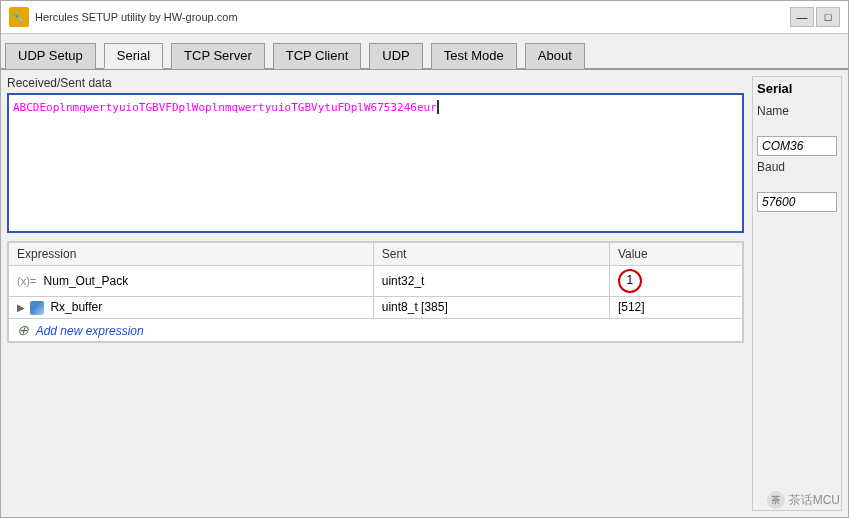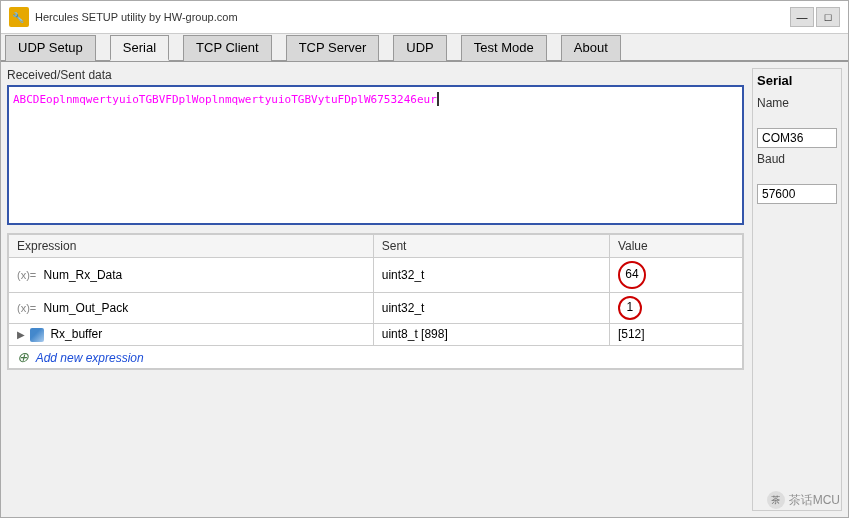--- a/index.html
+++ b/index.html
@@ -65,22 +65,22 @@
       display: flex;
       align-items: center;
       justify-content: center;
     }
 
     
     .tab-bar {
       display: flex;
       background: #f0f0f0;
       border-bottom: 2px solid #999;
-      padding: 0 4px 0 4px;
-      gap: 14px;
+      padding: 8px 4px 0 4px;
+      gap: 8px;
     }
 
     .tab {
       padding: 4px 12px;
       background: #d8d8d8;
       border: 1px solid #999;
       border-bottom: none;
       cursor: pointer;
       font-size: 13px;
       color: #000;
@@ -262,20 +262,21 @@
       margin-top: 4px;
     }
 
     .field-input {
       width: 100%;
       border: 1px solid #aaa;
       background: white;
       padding: 2px 4px;
       font-size: 12px;
       color: #000;
+      font-style: italic;
     }
 
     
     .watermark {
       position: absolute;
       bottom: 8px;
       right: 8px;
       color: rgba(100,100,100,0.7);
       font-size: 12px;
       display: flex;
@@ -312,24 +313,24 @@
   </div>
 
   <div class="tab-bar">
     <div class="tab">
       <span>UDP Setup</span>
     </div>
     <div class="tab active">
       <span>Serial</span>
     </div>
     <div class="tab">
+      <span>TCP Server</span>
+    </div>
+    <div class="tab">
       <span>TCP Client</span>
-    </div>
-    <div class="tab">
-      <span>TCP Server</span>
     </div>
     <div class="tab">
       <span>UDP</span>
     </div>
     <div class="tab">
       <span>Test Mode</span>
     </div>
     <div class="tab">
       <span>About</span>
     </div>
@@ -347,47 +348,37 @@
       <div class="debug-table-container">
         <table class="debug-table">
           <thead>
             <tr>
               <th>Expression</th>
               <th>Sent</th>
               <th>Value</th>
             </tr>
           </thead>
           <tbody>
-            <tr>
-              <td>
-                <span class="expr-icon">(x)=</span>
-                <span>Num_Rx_Data</span>
-              </td>
-              <td>uint32_t</td>
-              <td>
-                <span class="value-circle">64</span>
-              </td>
-            </tr>
             <tr>
               <td>
                 <span class="expr-icon">(x)=</span>
                 <span>Num_Out_Pack</span>
               </td>
               <td>uint32_t</td>
               <td>
                 <span class="value-circle-1">1</span>
               </td>
             </tr>
             <tr>
               <td>
                 <span class="expand-arrow">▶</span>
                 <span class="rx-buffer-icon"></span>
                 <span>Rx_buffer</span>
               </td>
-              <td>uint8_t [898]</td>
+              <td>uint8_t [385]</td>
               <td>[512]</td>
             </tr>
             <tr class="add-expr-row">
               <td colspan="3">
                 <span class="add-expr-icon">⊕</span>
                 <span class="expr-label">Add new expression</span>
               </td>
             </tr>
           </tbody>
         </table>

